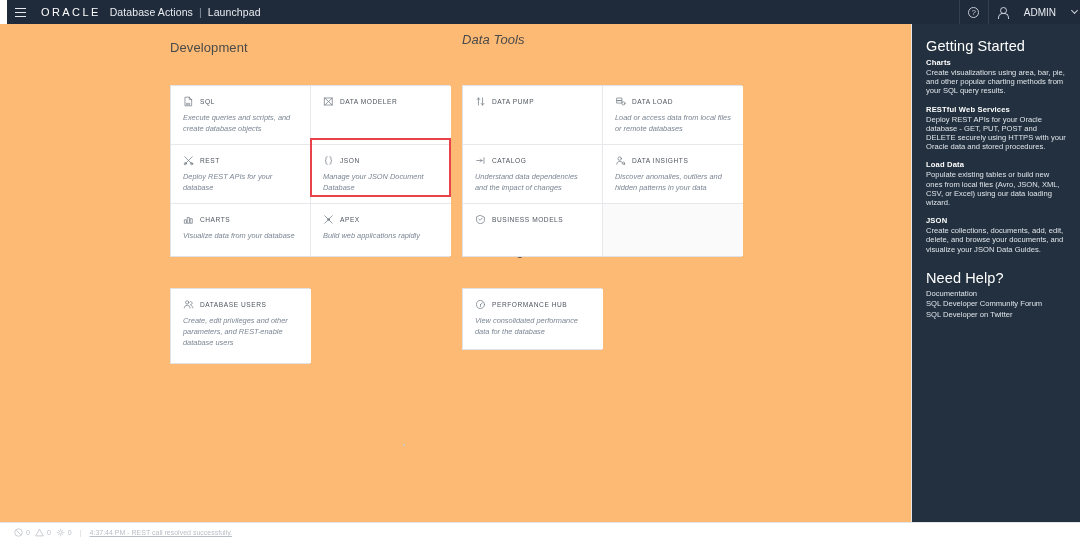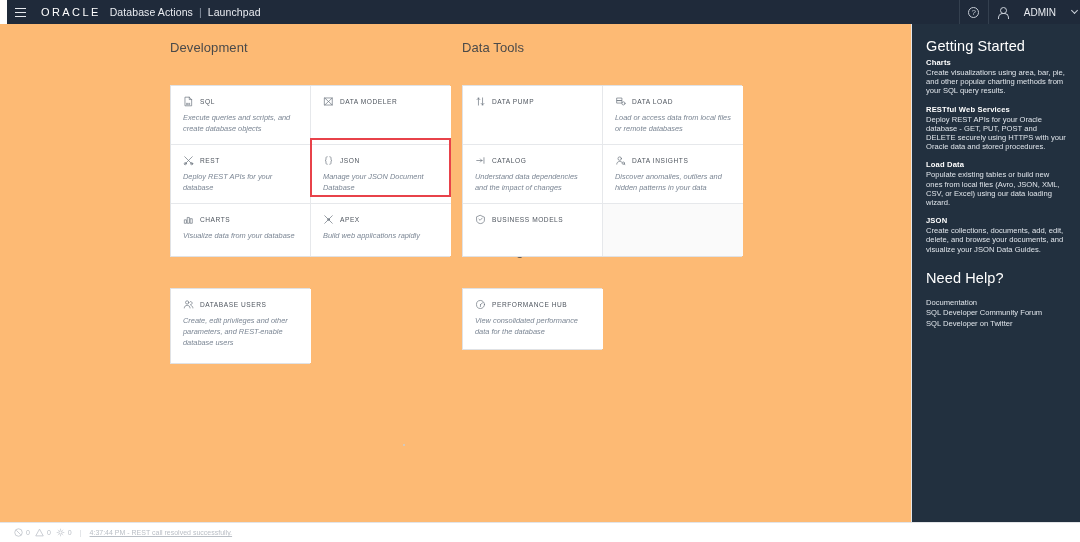--- a/index.html
+++ b/index.html
@@ -78,21 +78,21 @@
     color: #ffffff;
     padding: 14px 14px 0 14px;
   }
 
   
   .section-title {
     font-size: 13px; color: #4a4a4a; font-weight: 400;
     letter-spacing: .1px;
   }
   .col-dev   { position: absolute; left: 170px; top: 16px;  width: 140px; }
-  .col-data  { position: absolute; left: 462px; top: 16px;  width: 140px; }
+  .col-data  { position: absolute; left: 462px; top: 8px;  width: 140px; font-style: italic; }
 
   .grid-wrap { position: absolute; }
   #grid-dev  { left: 170px; top: 61px;  width: 280px; }
   #grid-data { left: 462px; top: 61px;  width: 280px; }
   #grid-admin{ left: 170px; top: 264px; width: 140px; }
   #grid-mon  { left: 462px; top: 264px; width: 140px; }
 
   .cards {
     display: grid; grid-template-columns: 140px 140px;
     border: 1px solid #e0e2e5;
@@ -141,21 +141,21 @@
     font-size: 14.5px; font-weight: 400; color: #ffffff; margin-bottom: 4px;
     letter-spacing: .1px;
   }
   .sb-h2 {
     font-size: 7.6px; font-weight: 700; color: #ffffff; margin-bottom: 1px;
     letter-spacing: .15px;
   }
   .sb-p {
     font-size: 7.6px; line-height: 9.2px; color: #dfe4ea; margin-bottom: 9px;
   }
-  .sb-h1.help { margin-top: 16px; margin-bottom: 12px; }
+  .sb-h1.help { margin-top: 16px; margin-bottom: 3px; }
   .sb-link {
     display: block; font-size: 7.6px; line-height: 10.4px; color: #dfe4ea;
     text-decoration: none; cursor: pointer;
   }
 
   
   .statusbar {
     position: absolute; left: 0; top: 522px; width: 1080px; height: 20px;
     background: #ffffff; border-top: 1px solid #e2e4e7;
     display: flex; align-items: center; gap: 5px;

